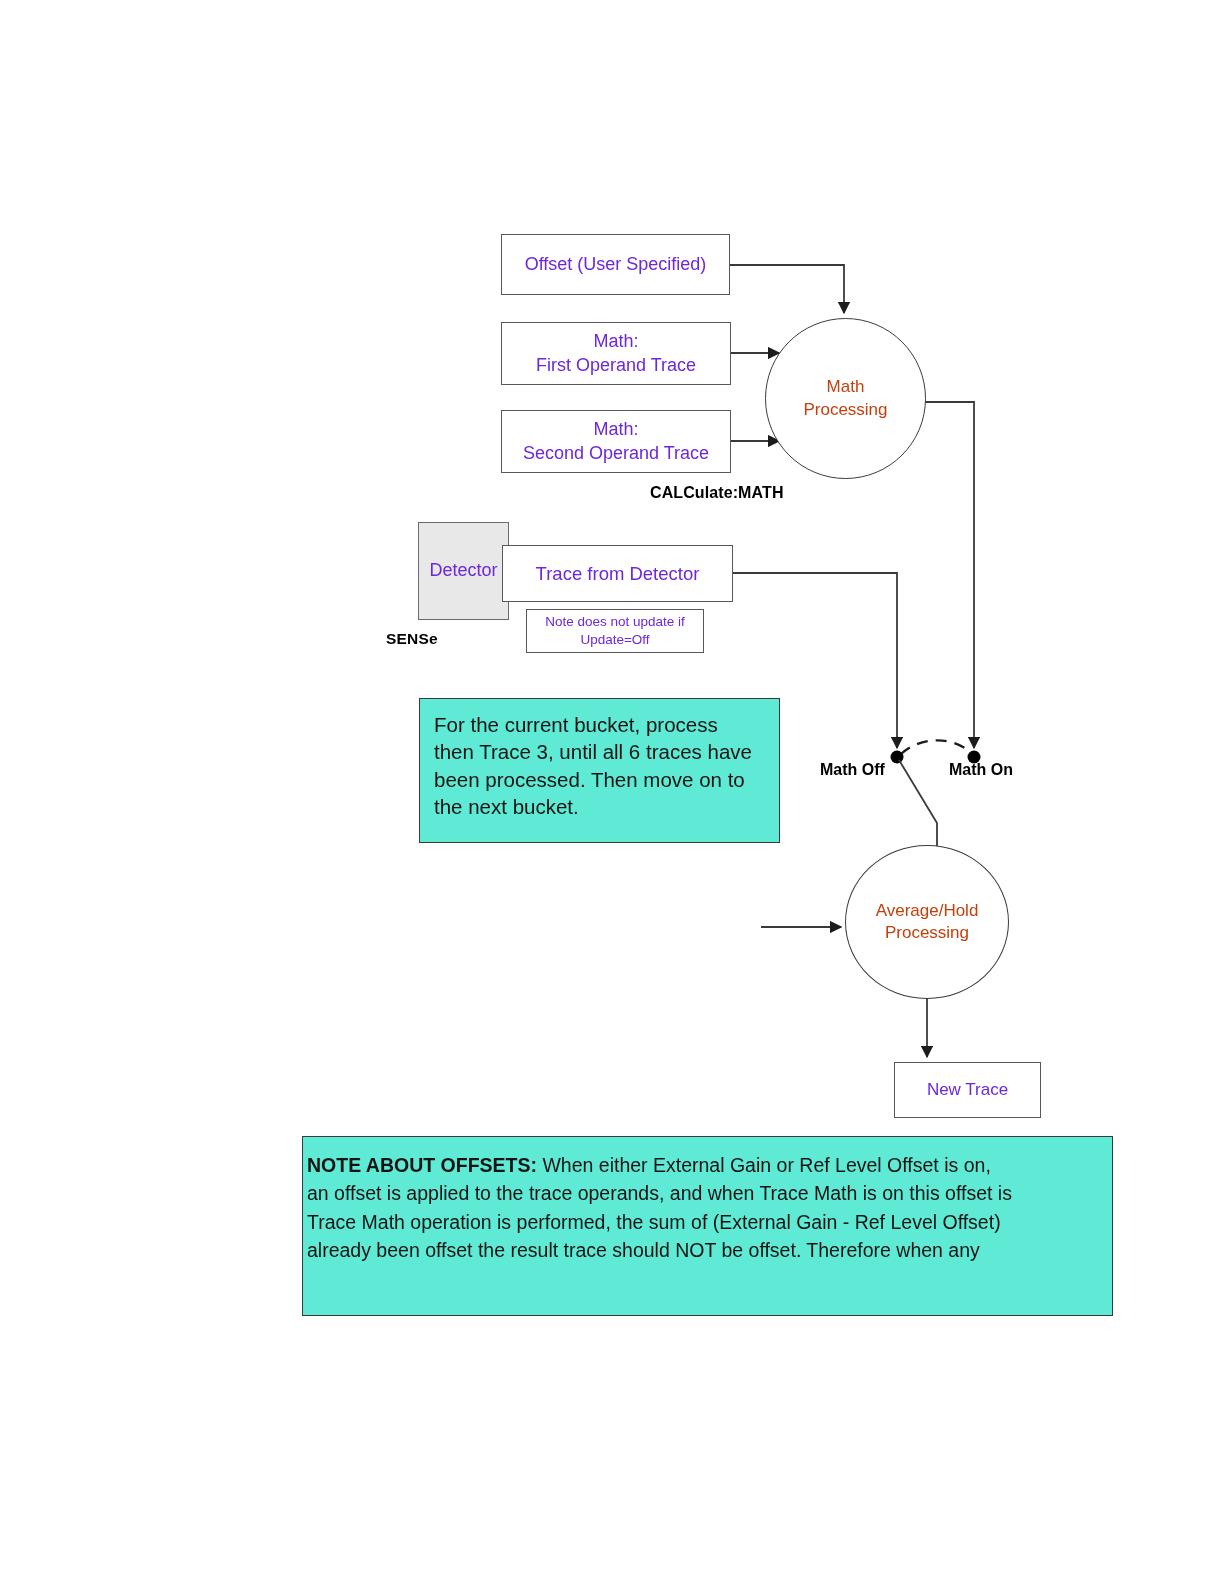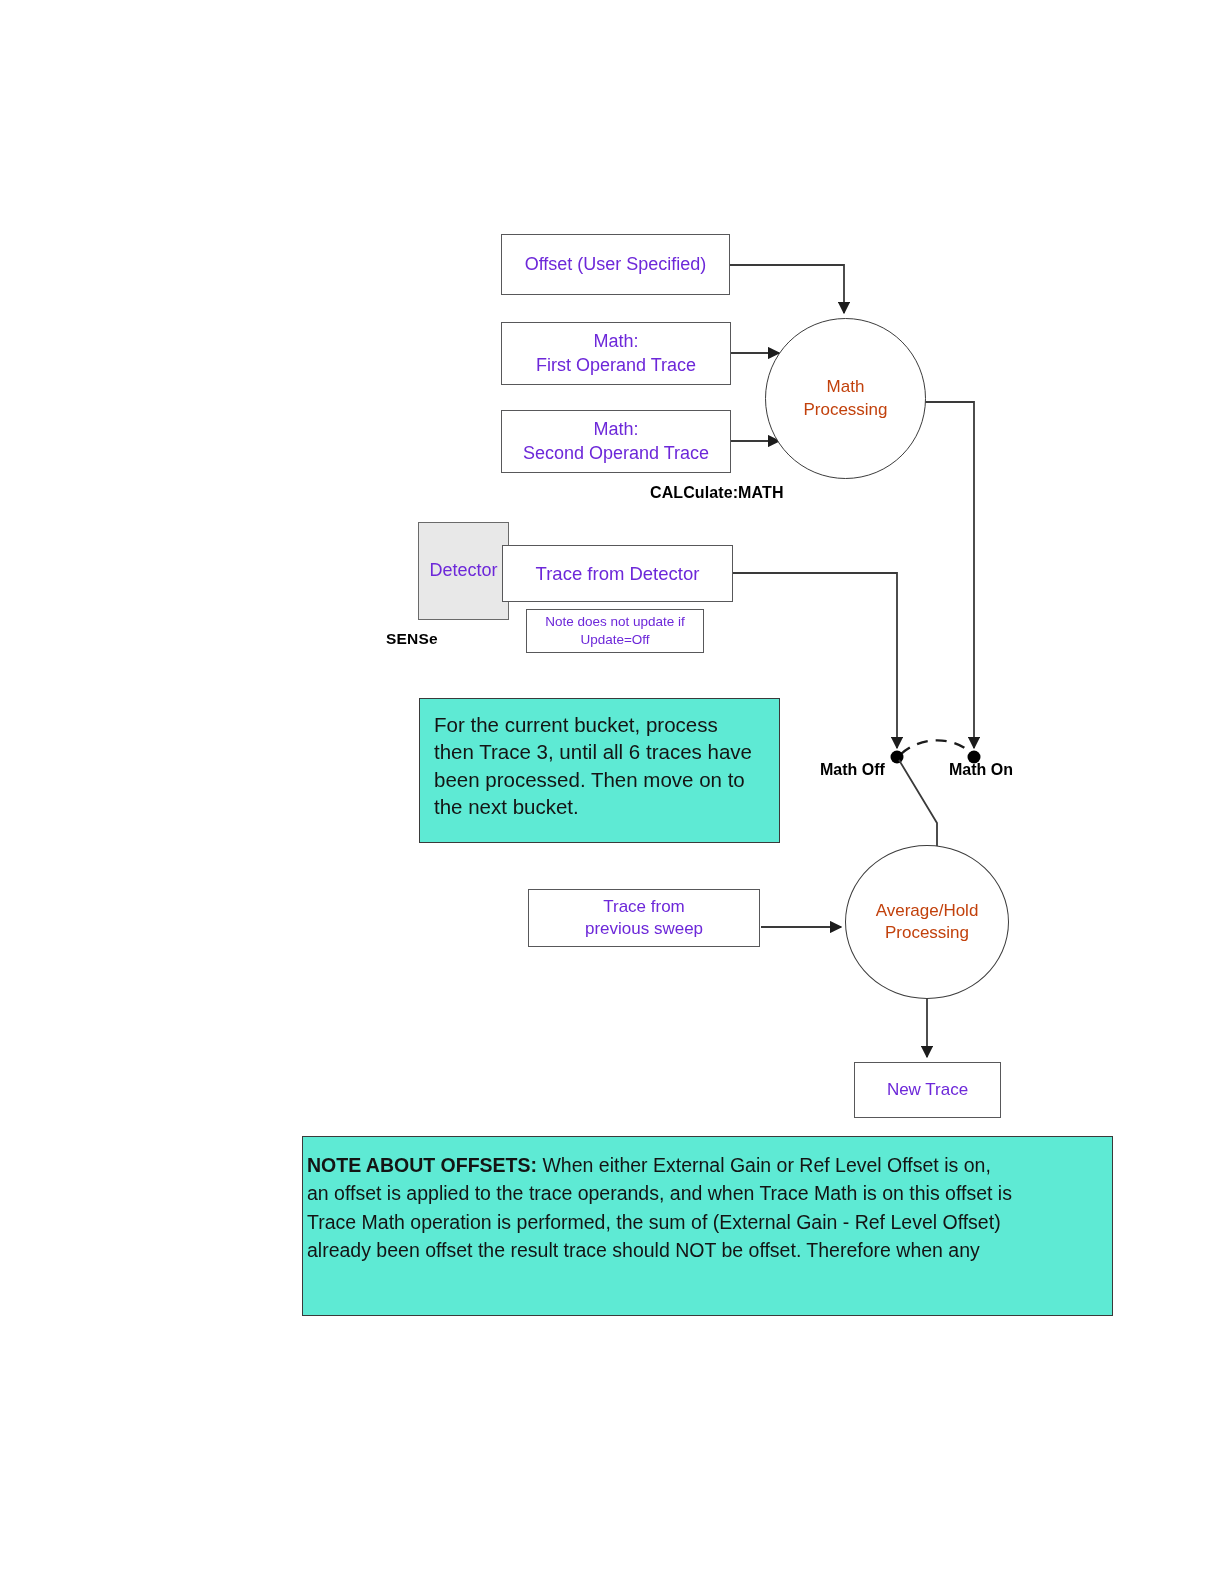--- a/index.html
+++ b/index.html
@@ -73,21 +73,21 @@
 
   
   .t-offset       { font-size: 18px; }
   .t-operand      { font-size: 18px; }
   .t-circle-math  { font-size: 17px; }
   .t-detector     { font-size: 18px; }
   .t-trace-det    { font-size: 18.5px; }
   .t-note-small   { font-size: 13.5px; line-height: 1.35; }
   .t-prev-sweep   { font-size: 17px; }
   .t-circle-avg   { font-size: 17px; }
-  .t-newtrace     { font-size: 17px; }
+  .t-newtrace     { font-size: 17px; margin-left: 40px; }
   .t-bucket       { font-size: 20.5px; line-height: 1.33; padding: 12px 14px 10px 14px; }
   .t-bignote      { font-size: 19.5px; line-height: 1.45; padding: 14px 16px 12px 4px; }
   .t-sense        { font-size: 15.5px; letter-spacing: 0.2px; }
   .t-calcmath     { font-size: 16px; letter-spacing: 0.1px; }
   .t-mathsw       { font-size: 16px; }
 </style>
 </head>
 <body>
 
 <div id="page">
@@ -171,26 +171,20 @@
     <span class="line-txt">For the current bucket, process</span>
     <span class="line-txt">then Trace 3, until all 6 traces have</span>
     <span class="line-txt">been processed.  Then move on to</span>
     <span class="line-txt">the next bucket.</span>
   </div>
 
   <div class="plain-label t-mathsw" style="left:820px; top:761px;">Math Off</div>
 
   <div class="plain-label t-mathsw" style="left:949px; top:761px;">Math On</div>
 
-  <div class="node-box t-prev-sweep" style="left:528px; top:889px; width:232px; height:58px;">
-    <div>
-      <span class="line-txt">Trace from</span>
-      <span class="line-txt">previous sweep</span>
-    </div>
-  </div>
 
   <div class="node-circle t-circle-avg" style="left:845px; top:845px; width:164px; height:154px;">
     <div>
       <span class="line-txt">Average/Hold</span>
       <span class="line-txt">Processing</span>
     </div>
   </div>
 
   <div class="node-box t-newtrace" style="left:854px; top:1062px; width:147px; height:56px;">
     <span>New Trace</span>

